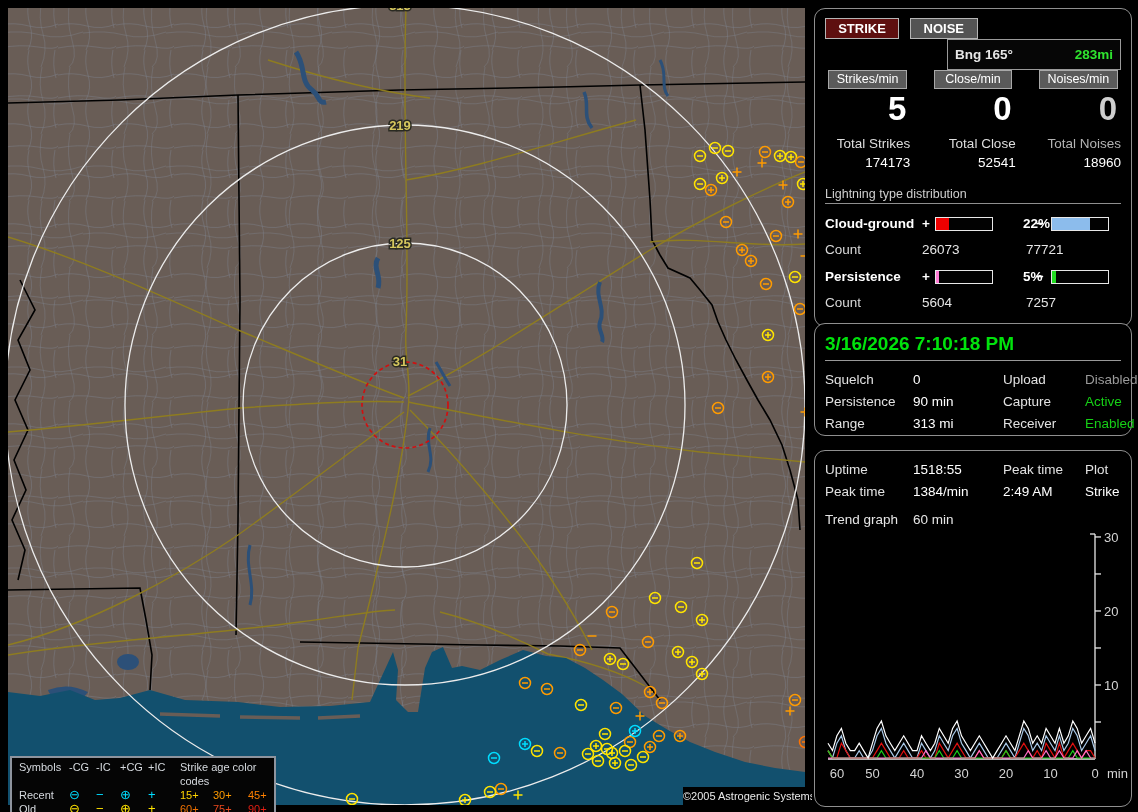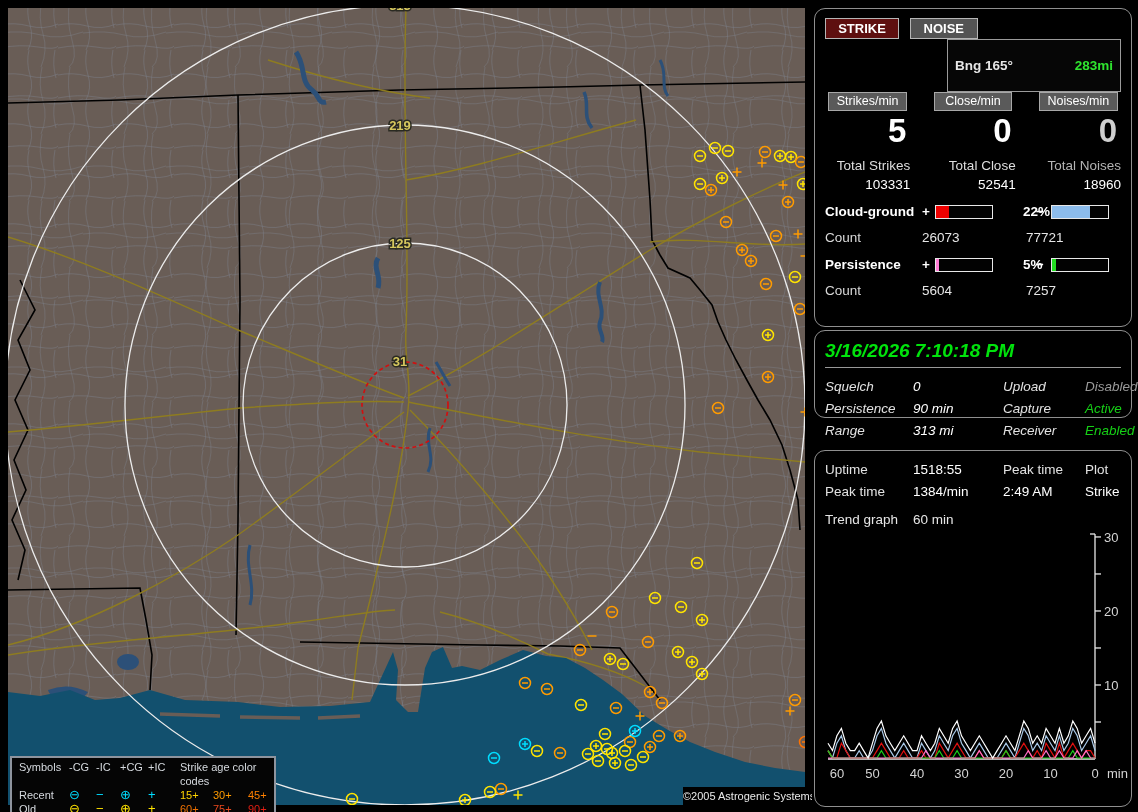--- a/index.html
+++ b/index.html
@@ -12,28 +12,28 @@
     color:#d6dadf;font-size:11px;padding:2px 5px 3px 7px;display:grid;
     grid-template-columns:50px 27px 24px 28px 24px 8px 33px 35px 34px;line-height:14px;}
   #map-legend .sym{font-size:13px;line-height:13px;}
   #copyright-bar{left:683px;top:787px;width:124px;height:19px;background:#000;color:#e9e9e9;
     font-size:11px;line-height:19px;text-align:center;white-space:nowrap;}
   
   #sidebar{left:812px;top:0;width:326px;height:812px;background:#000;color:#e6e6e6;font-size:13.5px;}
   .panel{position:absolute;left:2px;width:318px;border:1px solid #8f8f8f;border-radius:11px;
     background:#000;padding:9px 10px;box-sizing:border-box;}
   #panel-stats{top:8px;height:319px;}
-  #panel-status{top:330px;height:88px;font-style:italic;}
+  #panel-status{top:323px;height:113px;}
   #panel-trend{top:450px;height:357px;}
   .btn{display:inline-block;border:1px solid #b5b5b5;text-align:center;font-weight:bold;
     font-size:13px;line-height:19px;color:#fff;}
   #strike-btn{background:#5e0f0f;width:72px;}
   #noise-btn{background:#545454;width:66px;margin-left:7px;}
   #bng-box{float:right;width:158px;background:#060606;border:1px solid #9a9a9a;line-height:19px;
-    padding:16px 7px;font-weight:bold;font-size:13.5px;display:flex;justify-content:space-between;}
+    padding:5px 7px;font-weight:bold;font-size:13.5px;display:flex;justify-content:space-between;}
   #bng-dist{color:#2fe42f;}
   .rate-grid{display:grid;grid-template-columns:1fr 1fr 1fr;column-gap:20px;margin-top:25px;clear:both;}
   .rate-btn{background:#5a5a5a;border:1px solid #a8a8a8;color:#fff;font-size:12.5px;
     line-height:17px;text-align:center;display:block;width:90%;margin:0 auto;}
   .rate-num{font-size:33px;font-weight:bold;text-align:right;padding-right:4px;margin-top:2px;line-height:36px;color:#fff;}
   .total-lbl{text-align:right;margin-top:9px;color:#dedede;}
   .total-val{text-align:right;margin-top:4px;color:#fff;}
   .dim{color:#b3b3b3 !important;}
   .dim2{color:#cfcfcf !important;}
   #dist-title{margin-top:17px;color:#cfcfcf;font-size:12.5px;border-bottom:1px solid #8f8f8f;padding-bottom:2px;}
@@ -493,36 +493,37 @@
         <span>Bng 165°</span>
         <span id="bng-dist">283mi</span>
       </span>
     </div>
 
     <div class="rate-grid">
       <div>
         <span class="rate-btn">Strikes/min</span>
         <div class="rate-num">5</div>
         <div class="total-lbl">Total Strikes</div>
-        <div class="total-val">103331</div>
+        <div class="total-val">174173</div>
       </div>
       <div>
         <span class="rate-btn">Close/min</span>
         <div class="rate-num">0</div>
         <div class="total-lbl">Total Close</div>
         <div class="total-val">52541</div>
       </div>
       <div>
         <span class="rate-btn">Noises/min</span>
         <div class="rate-num dim2">0</div>
         <div class="total-lbl dim">Total Noises</div>
         <div class="total-val">18960</div>
       </div>
     </div>
 
+    <div id="dist-title">Lightning type distribution</div>
 
     <div class="dist-row">
       <span>Cloud-ground</span>
       <span>+</span>
       <span class="bar">
           <div style="width: 24%; background: rgb(238, 0, 0);"></div>
         </span>
       <span class="pct">22%</span>
       <span>−</span>
       <span class="bar">

